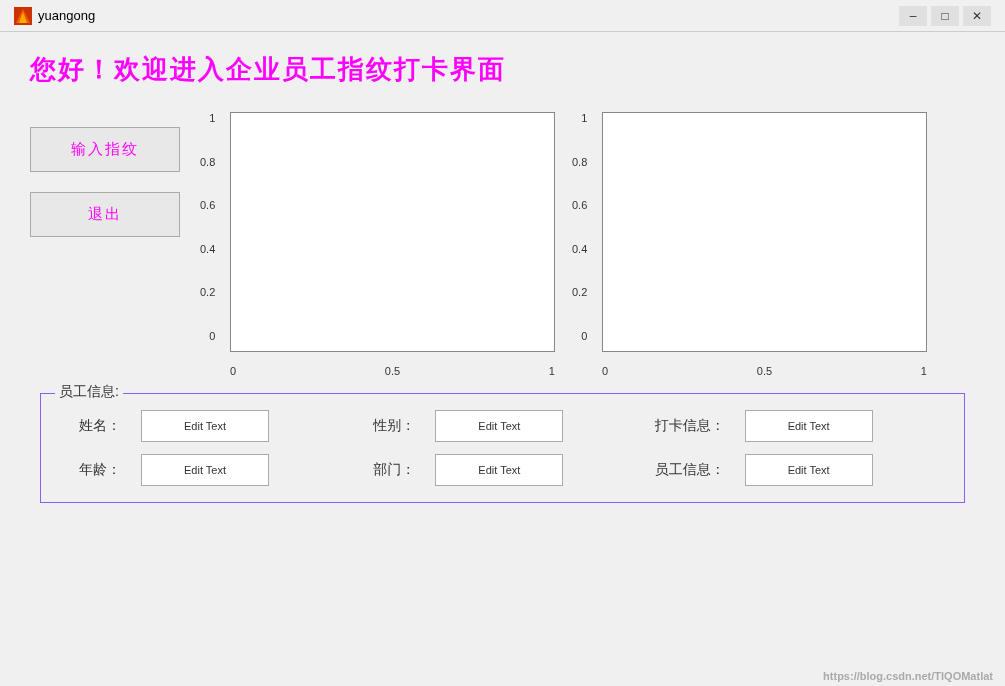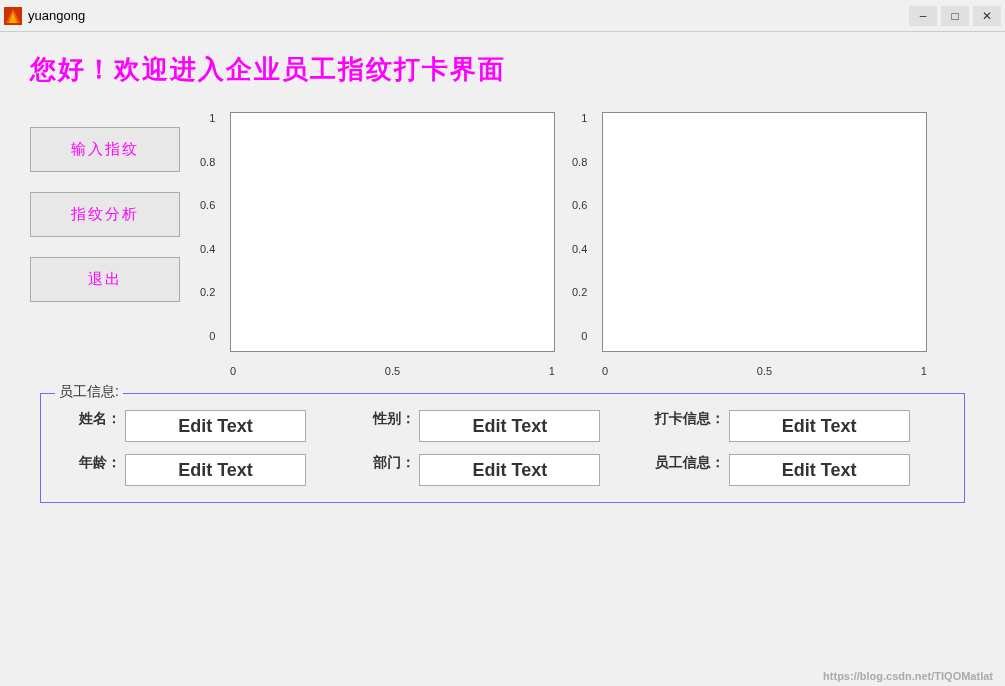--- a/index.html
+++ b/index.html
@@ -12,21 +12,21 @@
       position: relative;
     }
 
     
     .title-bar {
       background: #f0f0f0;
       border-bottom: 1px solid #ccc;
       height: 32px;
       display: flex;
       align-items: center;
-      padding: 0 4px;
+      padding: 0 14px;
       user-select: none;
     }
     .title-bar-icon {
       width: 18px;
       height: 18px;
       margin-right: 6px;
       background: linear-gradient(135deg, #cc0000 40%, #ff6600 100%);
       display: flex; align-items: center; justify-content: center;
       font-size: 10px; color: white; font-weight: bold;
     }
@@ -172,43 +172,43 @@
       display: flex;
       flex-direction: row;
       align-items: center;
       margin-bottom: 12px;
       gap: 0;
     }
     .info-row:last-child { margin-bottom: 0; }
 
     .info-field {
       display: flex;
+      align-items: center;
       flex: 1;
-      gap: 4px;
-      font-weight: bold;
+      gap: 20px;
     }
 
     .field-label {
       font-size: 14px;
       color: #333;
       white-space: nowrap;
       min-width: 60px;
       text-align: right;
       font-family: 'SimHei', 'Microsoft YaHei', sans-serif;
     }
 
     .edit-text-box {
       background: white;
       border: 1px solid #aaa;
       height: 32px;
-      width: 181px;
+      width: 128px;
       display: flex;
       align-items: center;
       justify-content: center;
-      font-size: 18px;
+      font-size: 11px;
       color: #333;
       cursor: text;
       font-family: Arial, sans-serif;
     }
 
     
     .watermark {
       position: absolute;
       bottom: 4px;
       right: 12px;
@@ -237,21 +237,20 @@
 </div>
 
 <div class="main-content">
 
   <div class="welcome-title">您好！欢迎进入企业员工指纹打卡界面</div>
 
   <div class="middle-section">
 
     <div class="buttons-panel">
       <button class="action-btn">输入指纹</button>
-      <button class="action-btn">指纹分析</button>
       <button class="action-btn">退出</button>
     </div>
 
     <div class="charts-area">
 
       <div class="chart-wrapper">
         <div class="chart-y-labels">
           <span>1</span>
           <span>0.8</span>
           <span>0.6</span>

